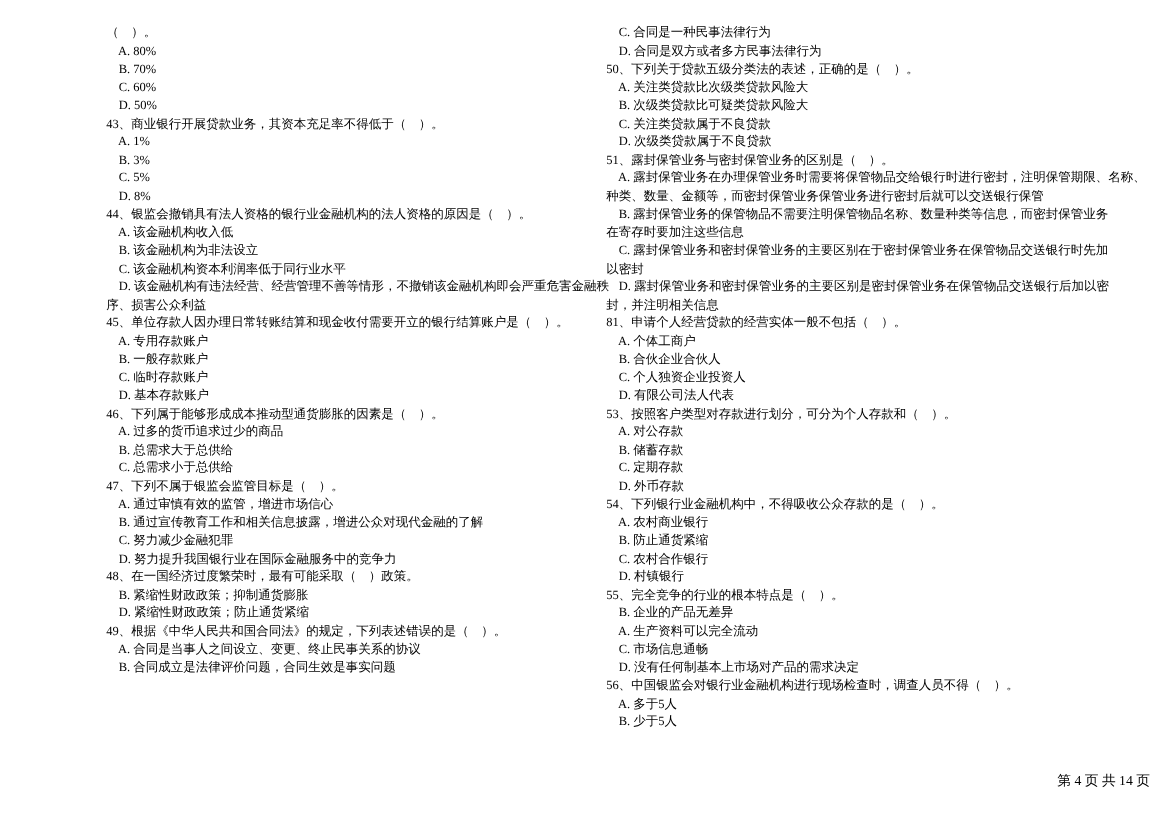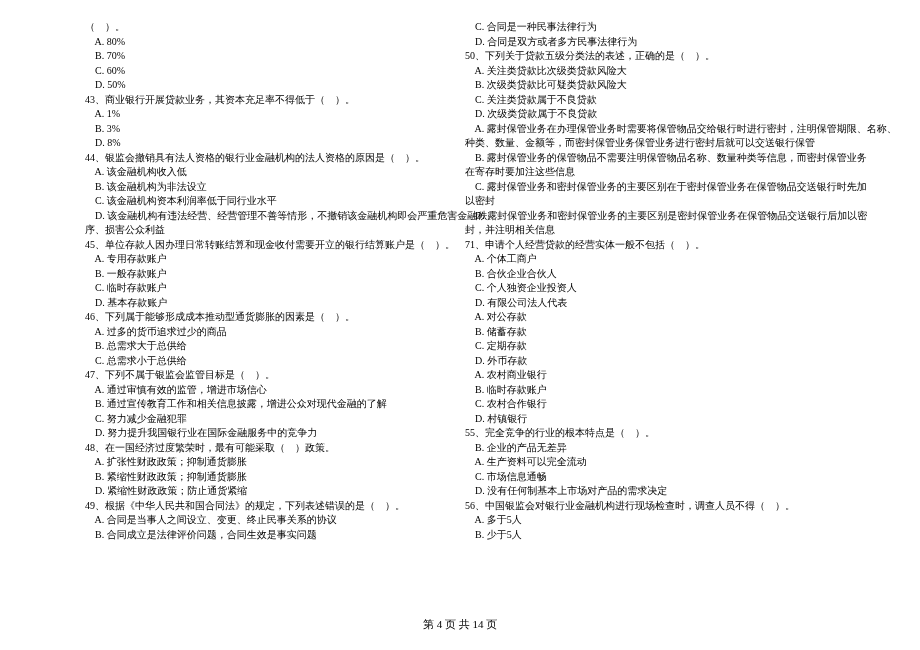--- a/index.html
+++ b/index.html
@@ -20,47 +20,49 @@
     }
     .col {
       display: flex;
       flex-direction: column;
     }
     .col-left {
       width: 380px;
     }
     .col-right {
       width: 380px;
+      margin-left: 20px;
     }
     .line {
       line-height: 14.5px;
       white-space: pre;
     }
     .footer {
       position: absolute;
       bottom: 18px;
       left: 0;
       width: 100%;
-      text-align: center;
+      text-align: right;
       font-size: 11px;
     }
   </style>
 </head>
 <body>
 
 <div class="content">
   <div class="col col-left" id="left-col">
       <div class="line">（    ）。</div>
       <div class="line">    A. 80%</div>
       <div class="line">    B. 70%</div>
       <div class="line">    C. 60%</div>
       <div class="line">    D. 50%</div>
       <div class="line">43、商业银行开展贷款业务，其资本充足率不得低于（    ）。</div>
       <div class="line">    A. 1%</div>
       <div class="line">    B. 3%</div>
+      <div class="line">    C. 5%</div>
       <div class="line">    D. 8%</div>
       <div class="line">44、银监会撤销具有法人资格的银行业金融机构的法人资格的原因是（    ）。</div>
       <div class="line">    A. 该金融机构收入低</div>
       <div class="line">    B. 该金融机构为非法设立</div>
       <div class="line">    C. 该金融机构资本利润率低于同行业水平</div>
       <div class="line">    D. 该金融机构有违法经营、经营管理不善等情形，不撤销该金融机构即会严重危害金融秩</div>
       <div class="line">序、损害公众利益</div>
       <div class="line">45、单位存款人因办理日常转账结算和现金收付需要开立的银行结算账户是（    ）。</div>
       <div class="line">    A. 专用存款账户</div>
       <div class="line">    B. 一般存款账户</div>
@@ -69,54 +71,56 @@
       <div class="line">46、下列属于能够形成成本推动型通货膨胀的因素是（    ）。</div>
       <div class="line">    A. 过多的货币追求过少的商品</div>
       <div class="line">    B. 总需求大于总供给</div>
       <div class="line">    C. 总需求小于总供给</div>
       <div class="line">47、下列不属于银监会监管目标是（    ）。</div>
       <div class="line">    A. 通过审慎有效的监管，增进市场信心</div>
       <div class="line">    B. 通过宣传教育工作和相关信息披露，增进公众对现代金融的了解</div>
       <div class="line">    C. 努力减少金融犯罪</div>
       <div class="line">    D. 努力提升我国银行业在国际金融服务中的竞争力</div>
       <div class="line">48、在一国经济过度繁荣时，最有可能采取（    ）政策。</div>
-      <div class="line">    A. 扩张性财政政策；抑制通货膨胀</div>
       <div class="line">    B. 紧缩性财政政策；抑制通货膨胀</div>
       <div class="line">    D. 紧缩性财政政策；防止通货紧缩</div>
       <div class="line">49、根据《中华人民共和国合同法》的规定，下列表述错误的是（    ）。</div>
       <div class="line">    A. 合同是当事人之间设立、变更、终止民事关系的协议</div>
       <div class="line">    B. 合同成立是法律评价问题，合同生效是事实问题</div>
     </div>
   <div class="col col-right" id="right-col">
       <div class="line">    C. 合同是一种民事法律行为</div>
       <div class="line">    D. 合同是双方或者多方民事法律行为</div>
       <div class="line">50、下列关于贷款五级分类法的表述，正确的是（    ）。</div>
       <div class="line">    A. 关注类贷款比次级类贷款风险大</div>
       <div class="line">    B. 次级类贷款比可疑类贷款风险大</div>
       <div class="line">    C. 关注类贷款属于不良贷款</div>
       <div class="line">    D. 次级类贷款属于不良贷款</div>
+      <div class="line">51、露封保管业务与密封保管业务的区别是（    ）。</div>
       <div class="line">    A. 露封保管业务在办理保管业务时需要将保管物品交给银行时进行密封，注明保管期限、名称、</div>
       <div class="line">种类、数量、金额等，而密封保管业务保管业务进行密封后就可以交送银行保管</div>
       <div class="line">    B. 露封保管业务的保管物品不需要注明保管物品名称、数量种类等信息，而密封保管业务</div>
       <div class="line">在寄存时要加注这些信息</div>
       <div class="line">    C. 露封保管业务和密封保管业务的主要区别在于密封保管业务在保管物品交送银行时先加</div>
       <div class="line">以密封</div>
       <div class="line">    D. 露封保管业务和密封保管业务的主要区别是密封保管业务在保管物品交送银行后加以密</div>
       <div class="line">封，并注明相关信息</div>
-      <div class="line">71、申请个人经营贷款的经营实体一般不包括（    ）。</div>
+      <div class="line">81、申请个人经营贷款的经营实体一般不包括（    ）。</div>
       <div class="line">    A. 个体工商户</div>
       <div class="line">    B. 合伙企业合伙人</div>
       <div class="line">    C. 个人独资企业投资人</div>
       <div class="line">    D. 有限公司法人代表</div>
+      <div class="line">53、按照客户类型对存款进行划分，可分为个人存款和（    ）。</div>
       <div class="line">    A. 对公存款</div>
       <div class="line">    B. 储蓄存款</div>
       <div class="line">    C. 定期存款</div>
       <div class="line">    D. 外币存款</div>
+      <div class="line">54、下列银行业金融机构中，不得吸收公众存款的是（    ）。</div>
       <div class="line">    A. 农村商业银行</div>
-      <div class="line">    B. 临时存款账户</div>
+      <div class="line">    B. 防止通货紧缩</div>
       <div class="line">    C. 农村合作银行</div>
       <div class="line">    D. 村镇银行</div>
       <div class="line">55、完全竞争的行业的根本特点是（    ）。</div>
       <div class="line">    B. 企业的产品无差异</div>
       <div class="line">    A. 生产资料可以完全流动</div>
       <div class="line">    C. 市场信息通畅</div>
       <div class="line">    D. 没有任何制基本上市场对产品的需求决定</div>
       <div class="line">56、中国银监会对银行业金融机构进行现场检查时，调查人员不得（    ）。</div>
       <div class="line">    A. 多于5人</div>
       <div class="line">    B. 少于5人</div>

